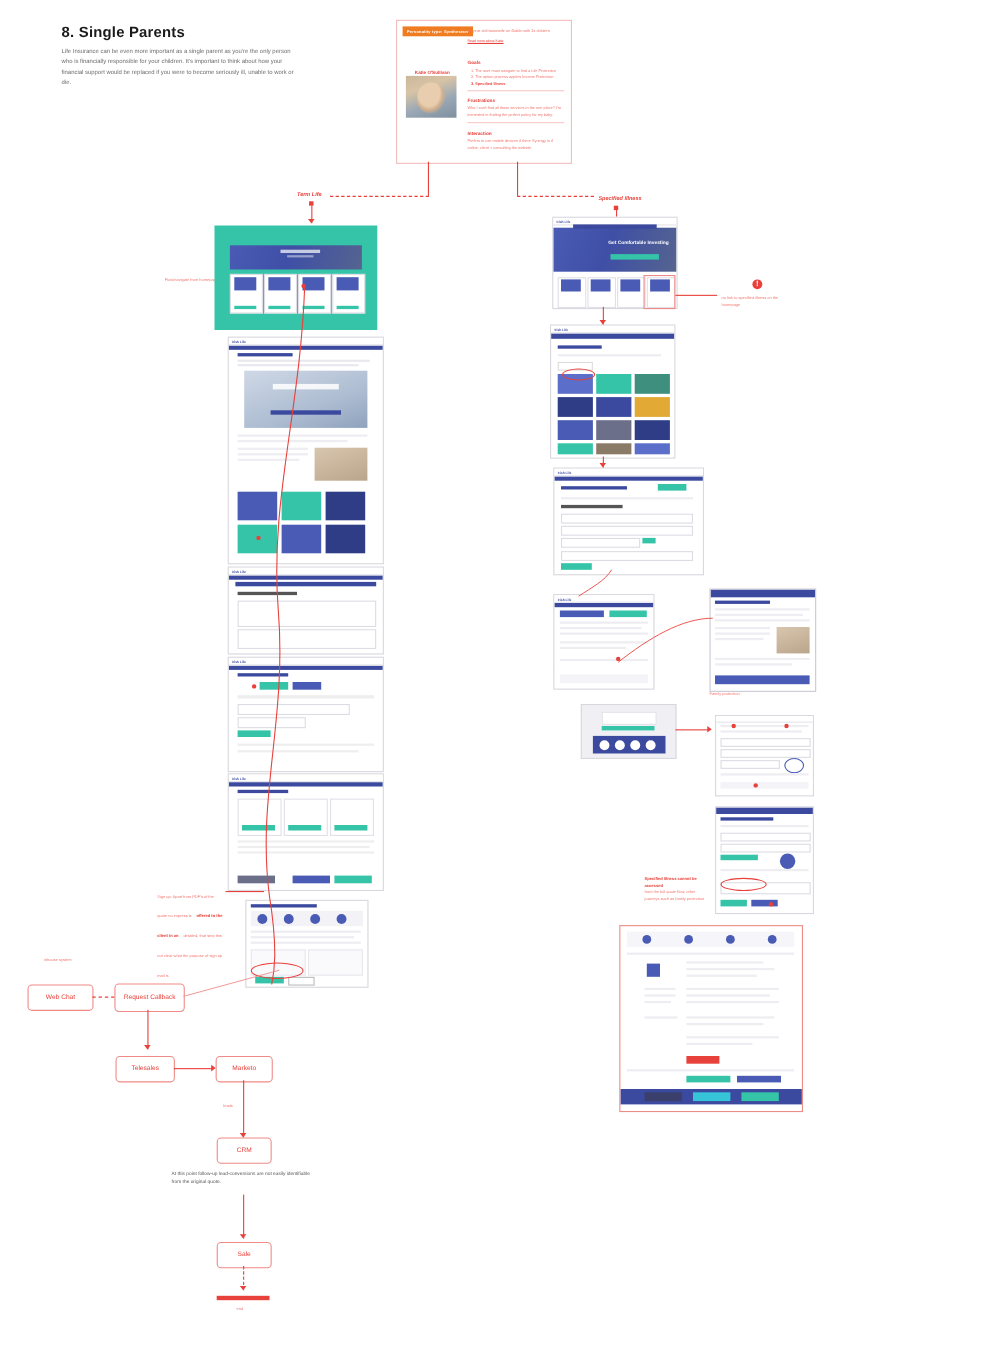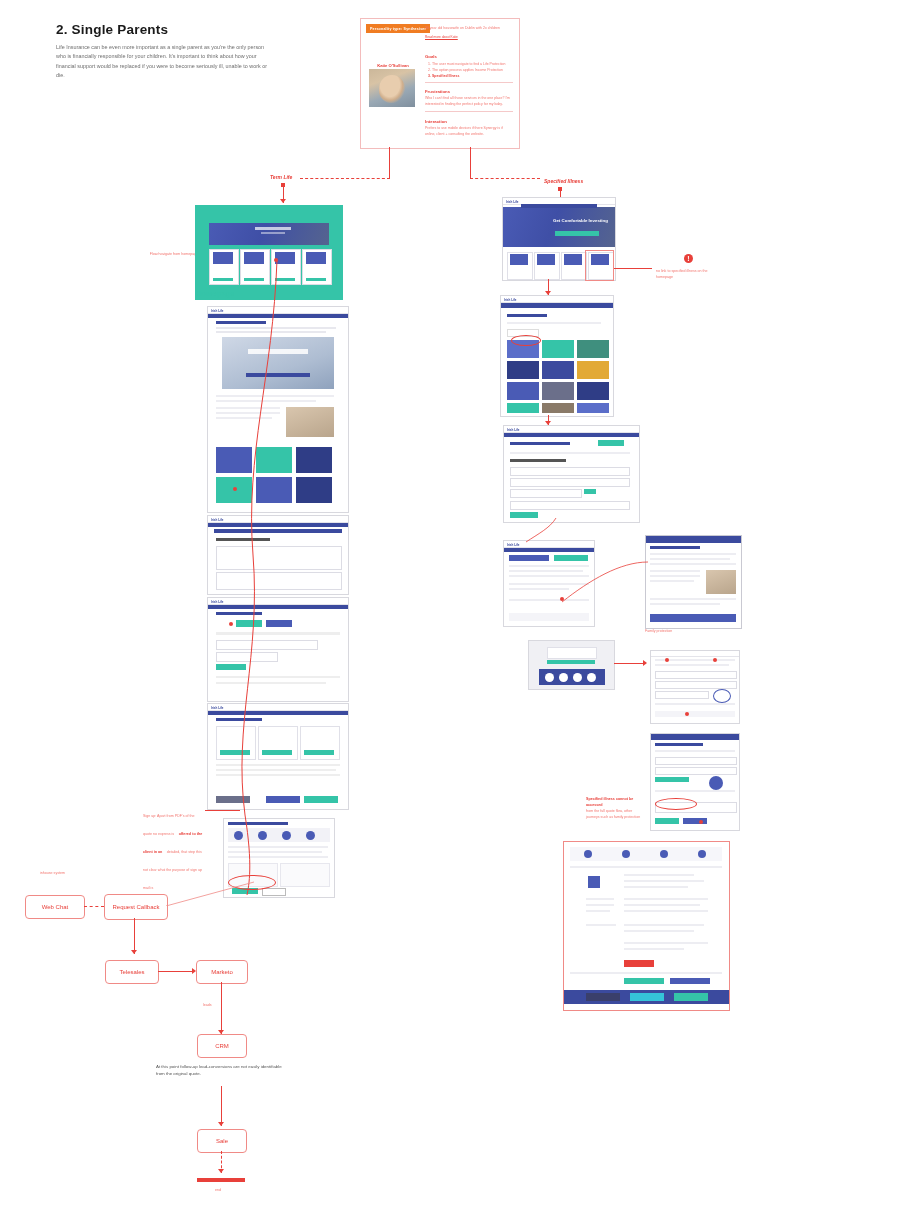--- a/index.html
+++ b/index.html
@@ -64,21 +64,21 @@
   .card{background:#fff;border:.4px solid #e0e0e8;}
   .tile{background:#4a5bb5;}
   .redring{position:absolute;border:1px solid #e8403a;border-radius:50%;}
   .redrect{position:absolute;border:1px solid #f08a86;}
 
   .lbl-overlay{position:absolute;color:#35c4a8;font-weight:bold;font-size:7px;letter-spacing:.3px;}
 </style>
 </head>
 <body>
 
-<div class="abs" id="page-title">2.  Single Parents</div>
+<div class="abs" id="page-title">8.  Single Parents</div>
 <div class="abs" id="intro-paragraph">Life Insurance can be even more important as a single parent as you're the only person who is financially responsible for your children. It's important to think about how your financial support would be replaced if you were to become seriously ill, unable to work or die.</div>
 
 <div class="abs" id="persona-card">
   <div class="abs" id="persona-badge">Personality type: Synthesiser</div>
   <div class="abs" id="persona-name">Katie O'Sullivan</div>
   <div class="abs" id="persona-photo"></div>
   <div class="abs persona-intro">30 year old housewife on Dublin with 2x children</div>
   <div class="abs persona-link">Read more about Katie</div>
 
   <div class="abs" style="left:64px;top:35px;">

